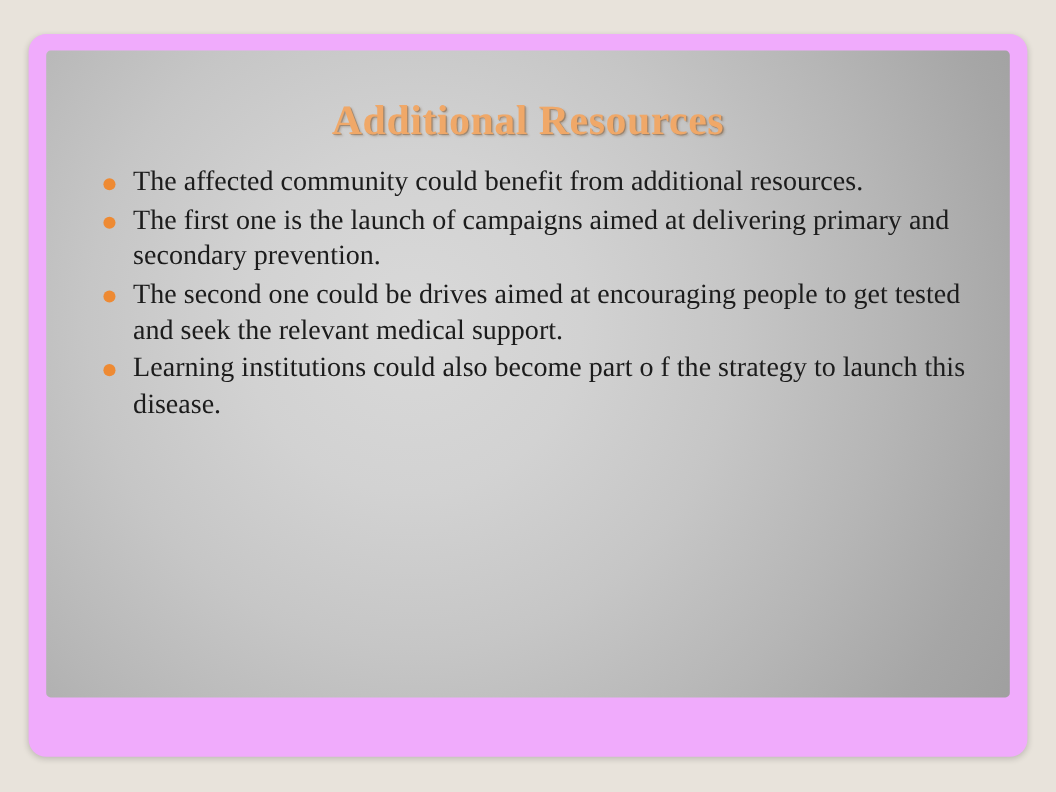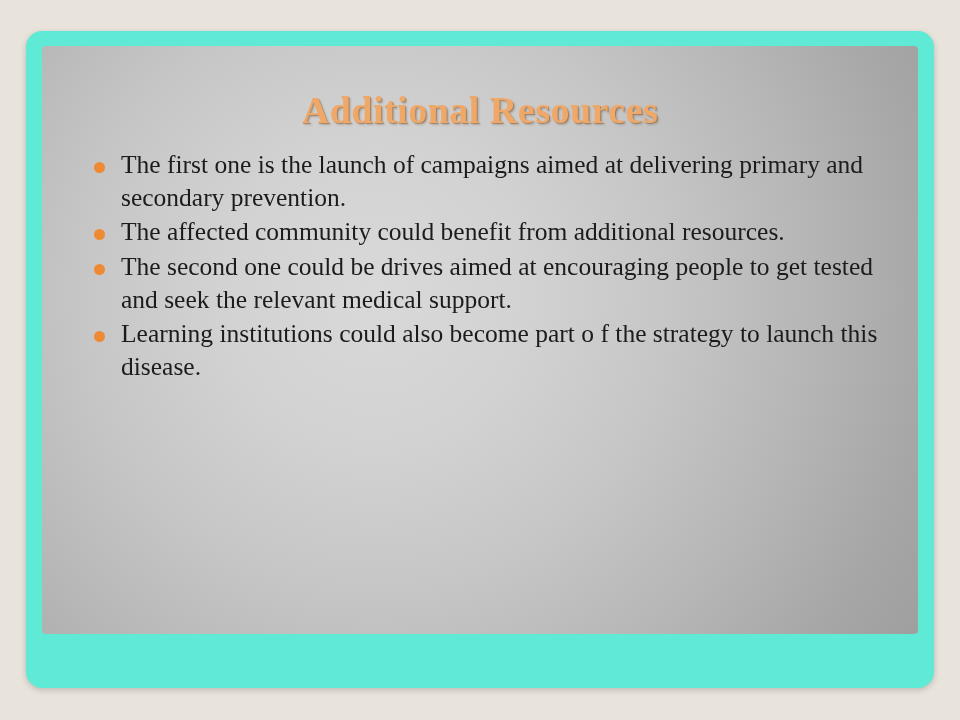--- a/index.html
+++ b/index.html
@@ -13,21 +13,21 @@
     font-family: "Liberation Serif", serif;
     overflow: hidden;
   }
 
   .slide-outer {
     position: absolute;
     left: 26px;
     top: 31px;
     width: 908px;
     height: 657px;
-    background: #5eead4;
+    background: #f0abfc;
     border-radius: 16px;
     box-shadow: 0 2px 6px rgba(0,0,0,0.18);
     box-sizing: border-box;
   }
 
   .slide-inner {
     position: absolute;
     left: 16px;
     top: 15px;
     width: 876px;
@@ -93,26 +93,26 @@
 
 <div class="slide-outer">
   <div class="slide-inner">
 
     <div class="slide-title">Additional Resources</div>
 
     <div class="bullets">
 
       <div class="bullet-row">
         <span class="bullet-dot"></span>
-        <span class="bullet-text">The first one is the launch of campaigns aimed at delivering primary and secondary prevention.</span>
+        <span class="bullet-text">The affected community could benefit from additional resources.</span>
       </div>
 
       <div class="bullet-row">
         <span class="bullet-dot"></span>
-        <span class="bullet-text">The affected community could benefit from additional resources.</span>
+        <span class="bullet-text">The first one is the launch of campaigns aimed at delivering primary and secondary prevention.</span>
       </div>
 
       <div class="bullet-row">
         <span class="bullet-dot"></span>
         <span class="bullet-text">The second one could be drives aimed at encouraging people to get tested and seek the relevant medical support.</span>
       </div>
 
 
       <div class="bullet-row">
         <span class="bullet-dot"></span>

